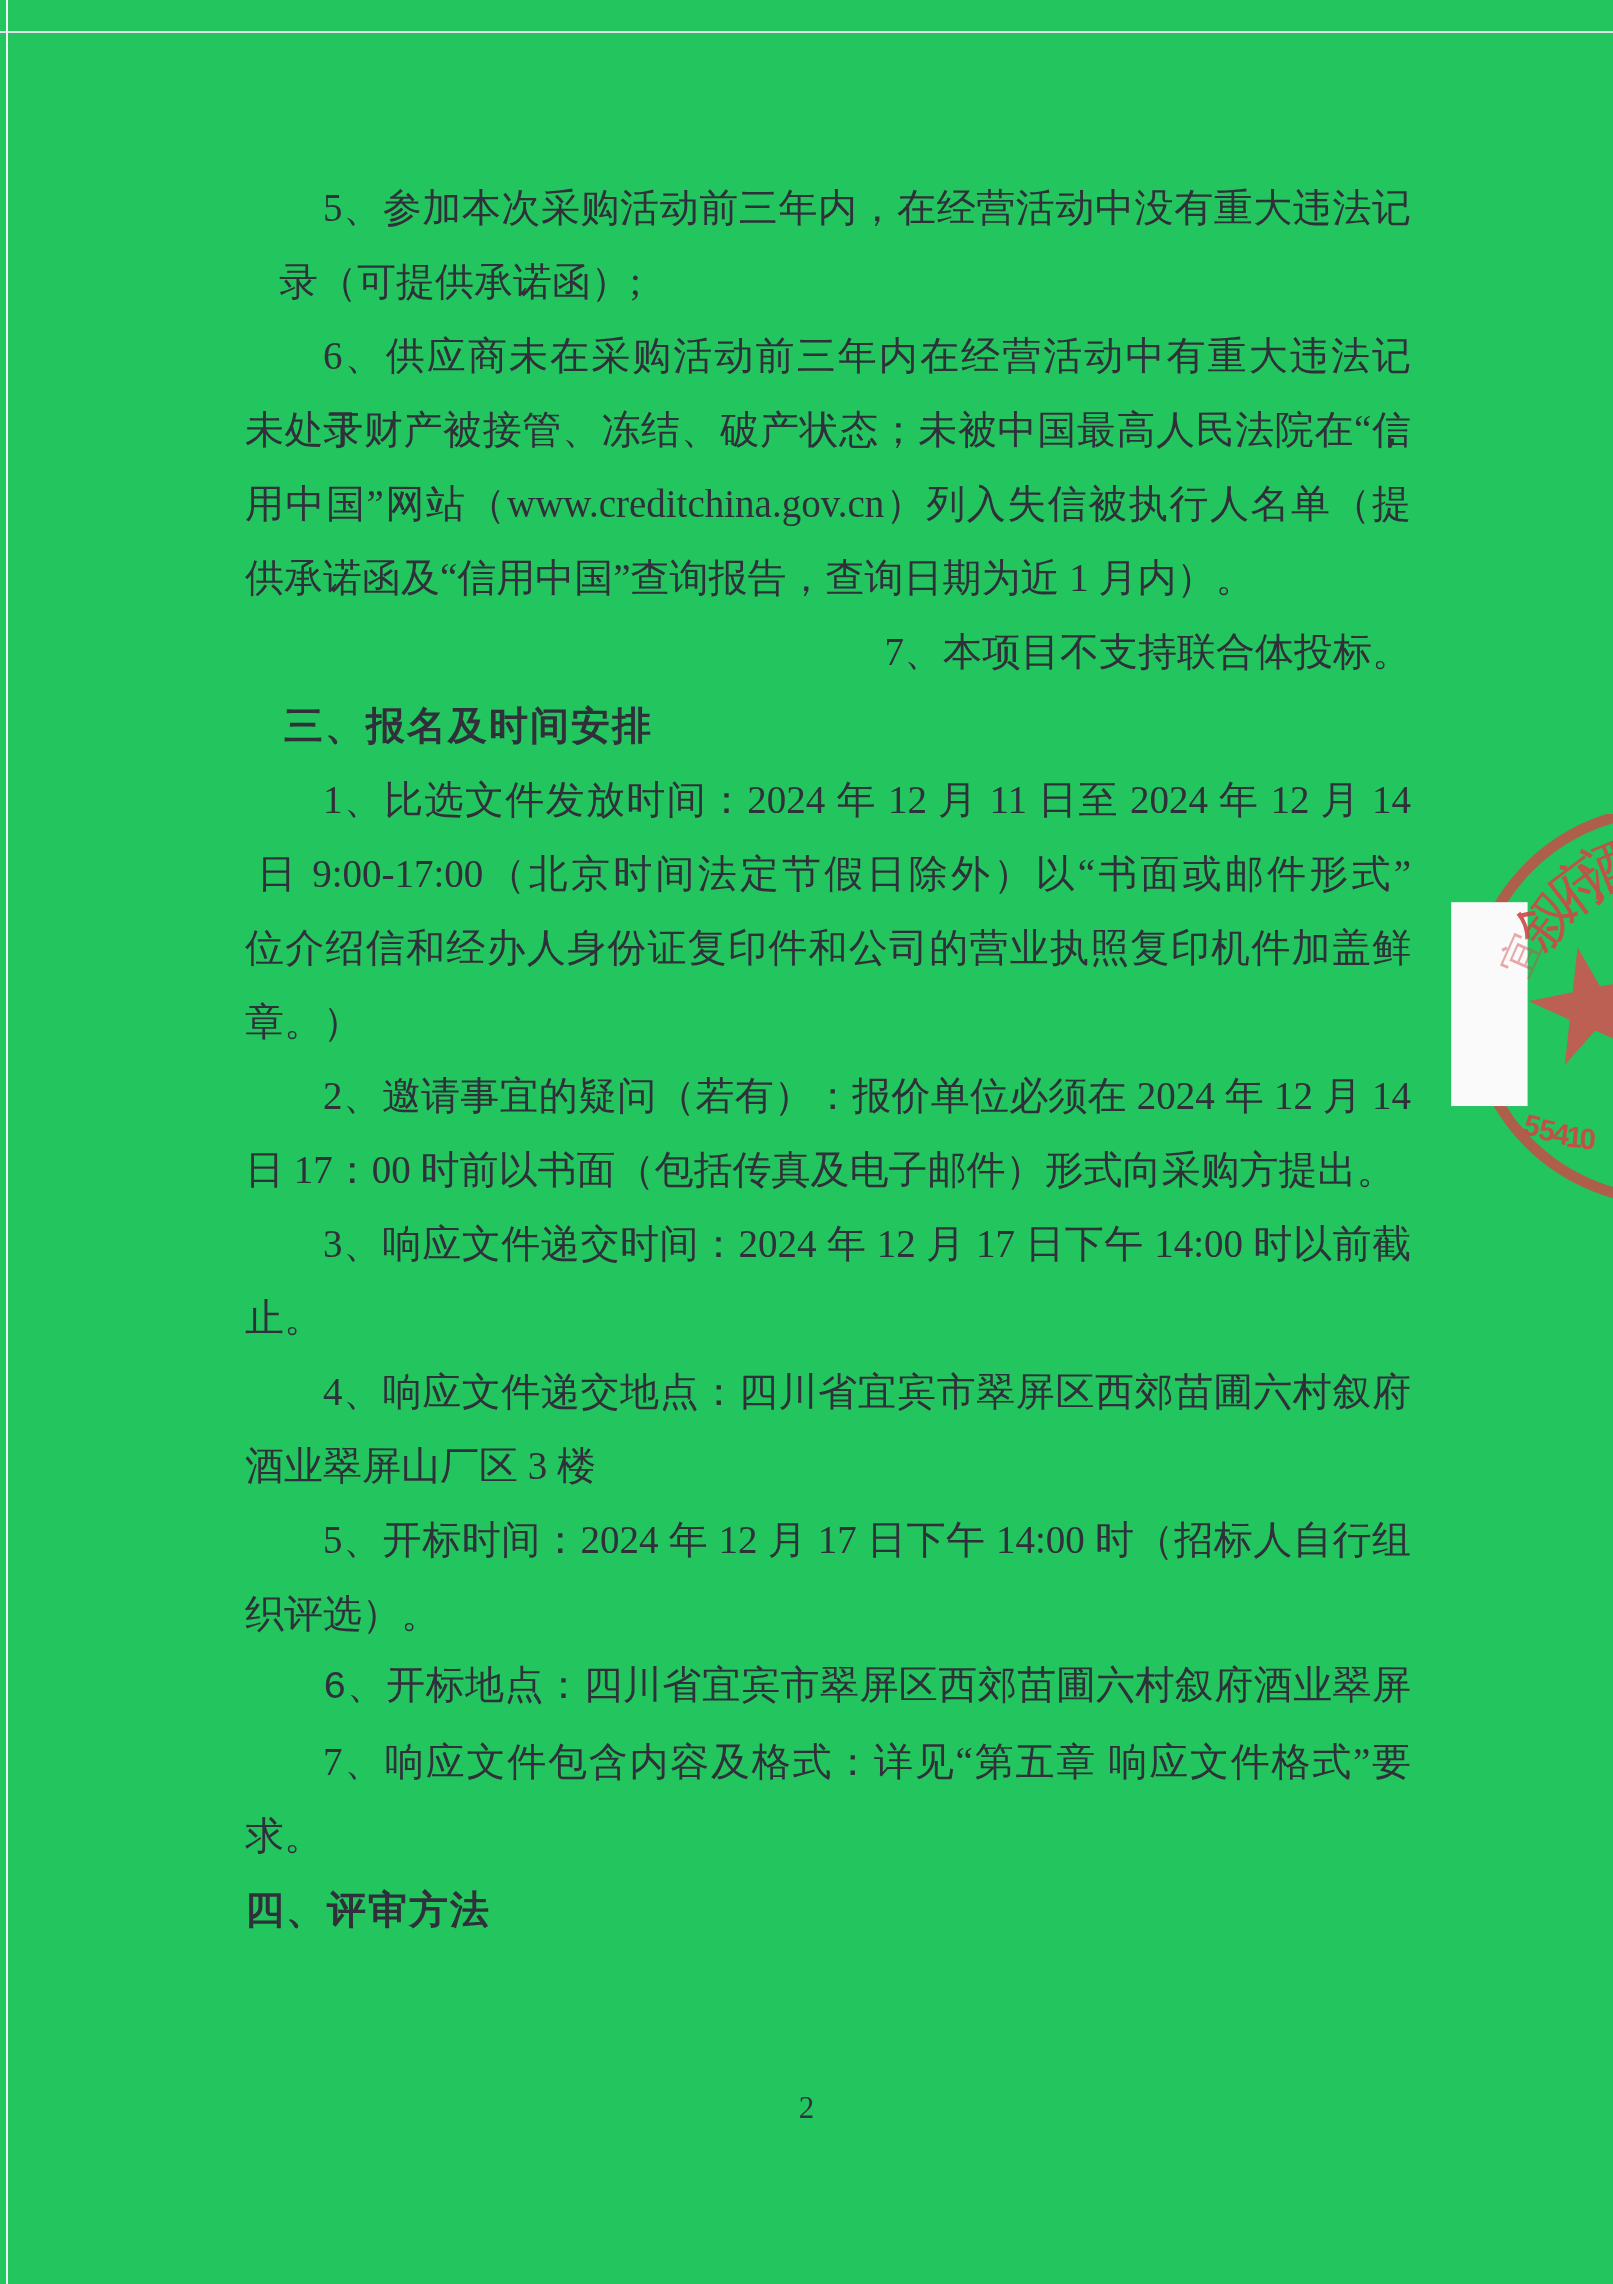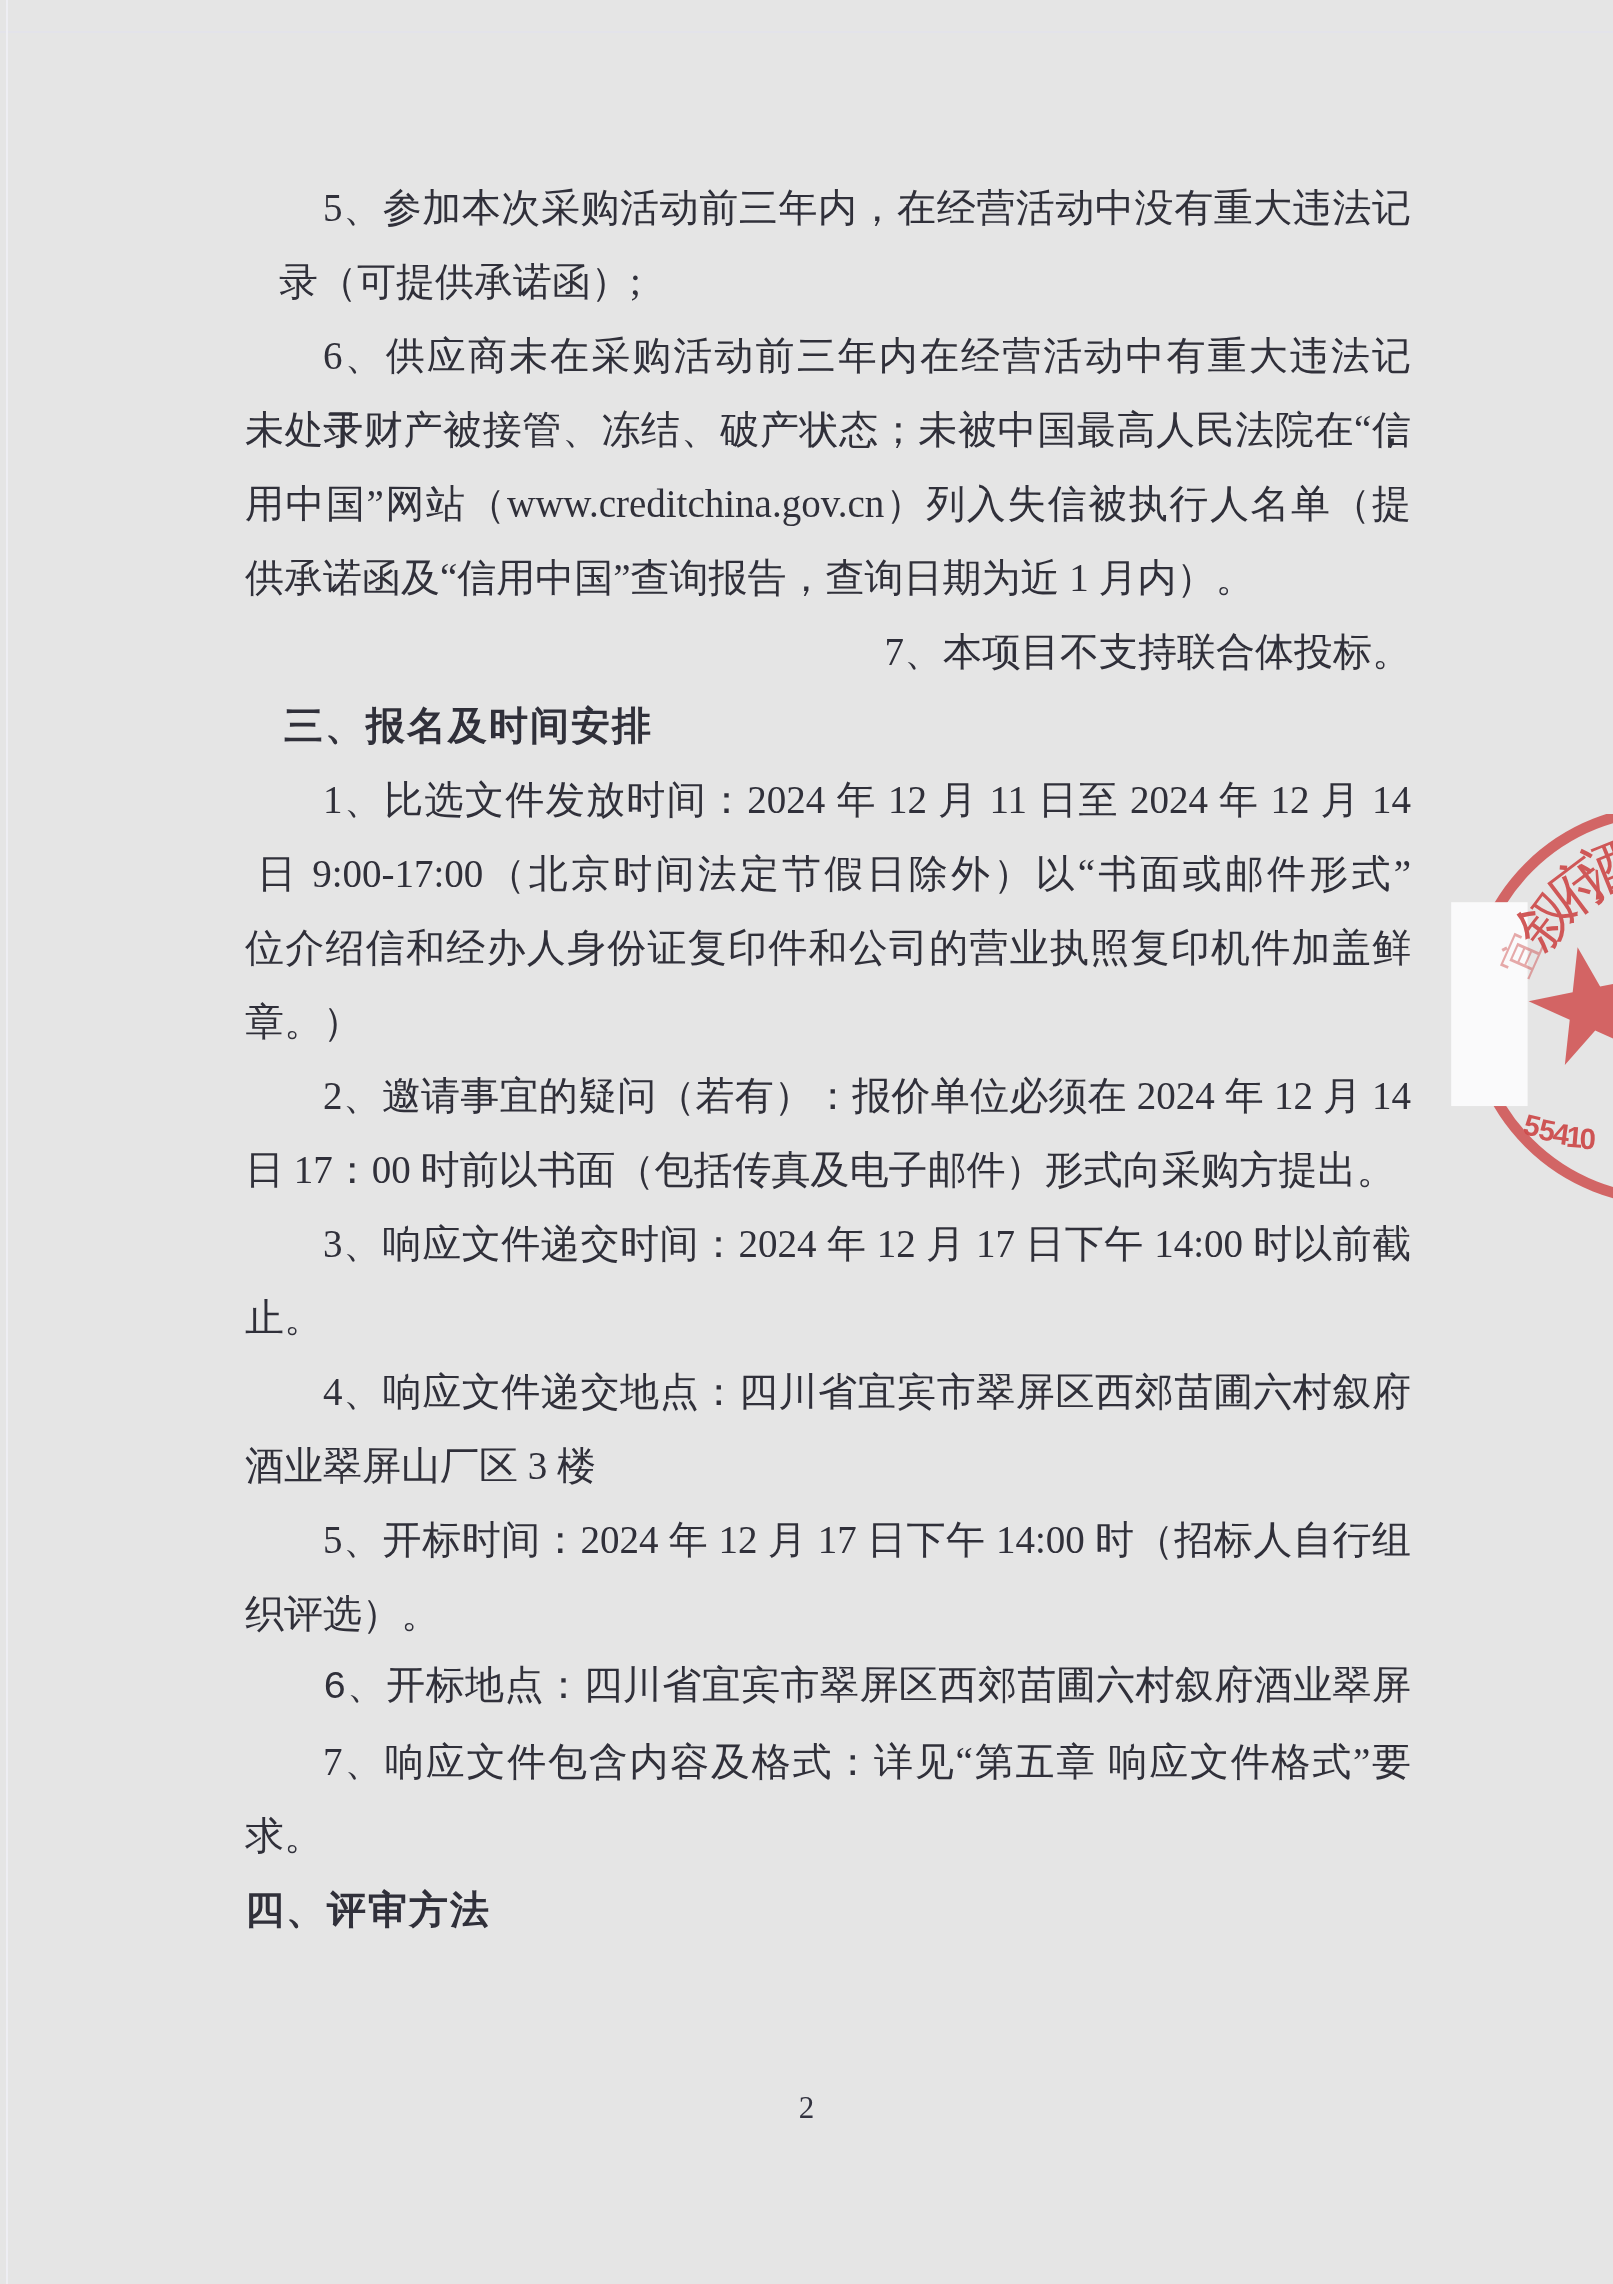--- a/index.html
+++ b/index.html
@@ -5,21 +5,21 @@
   html, body { margin: 0; padding: 0; }
   body {
     width: 1613px; height: 2285px;
     background: #f6f6f8;
     font-family: "Liberation Serif", "DejaVu Serif", serif;
     overflow: hidden;
   }
   .page {
     position: relative;
     width: 1613px; height: 2285px;
-    background: #e5e5e5;
+    background: #22c55e;
     overflow: hidden;
   }
   .edge-top {
     position: absolute; left: 0; top: 31px;
     width: 1613px; height: 2px;
     background: #e3e3ea;
   }
   .edge-left {
     position: absolute; left: 5.9px; top: 0;
     width: 2px; height: 2285px;

